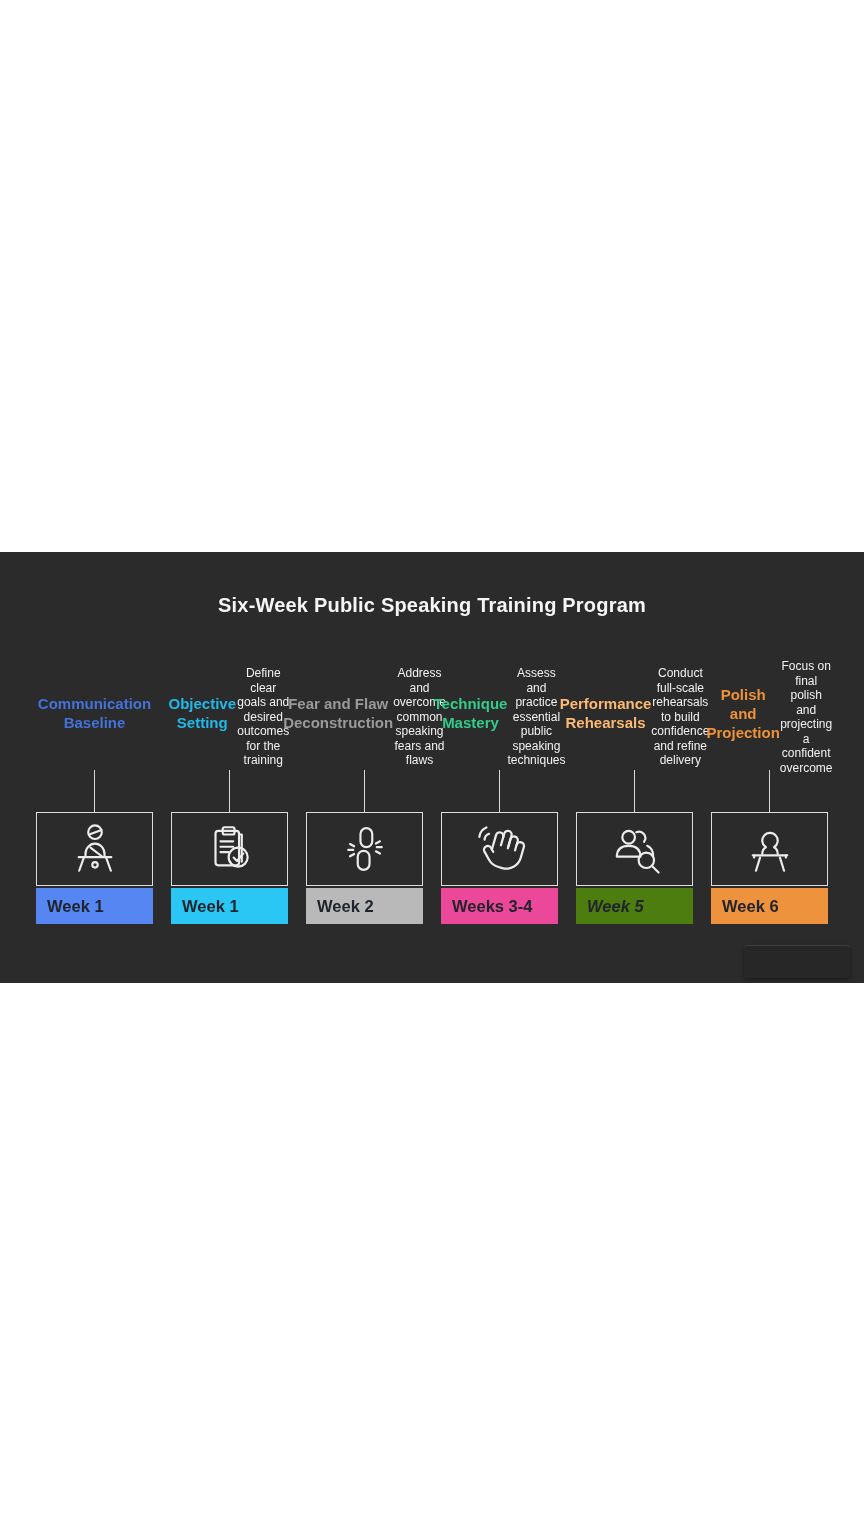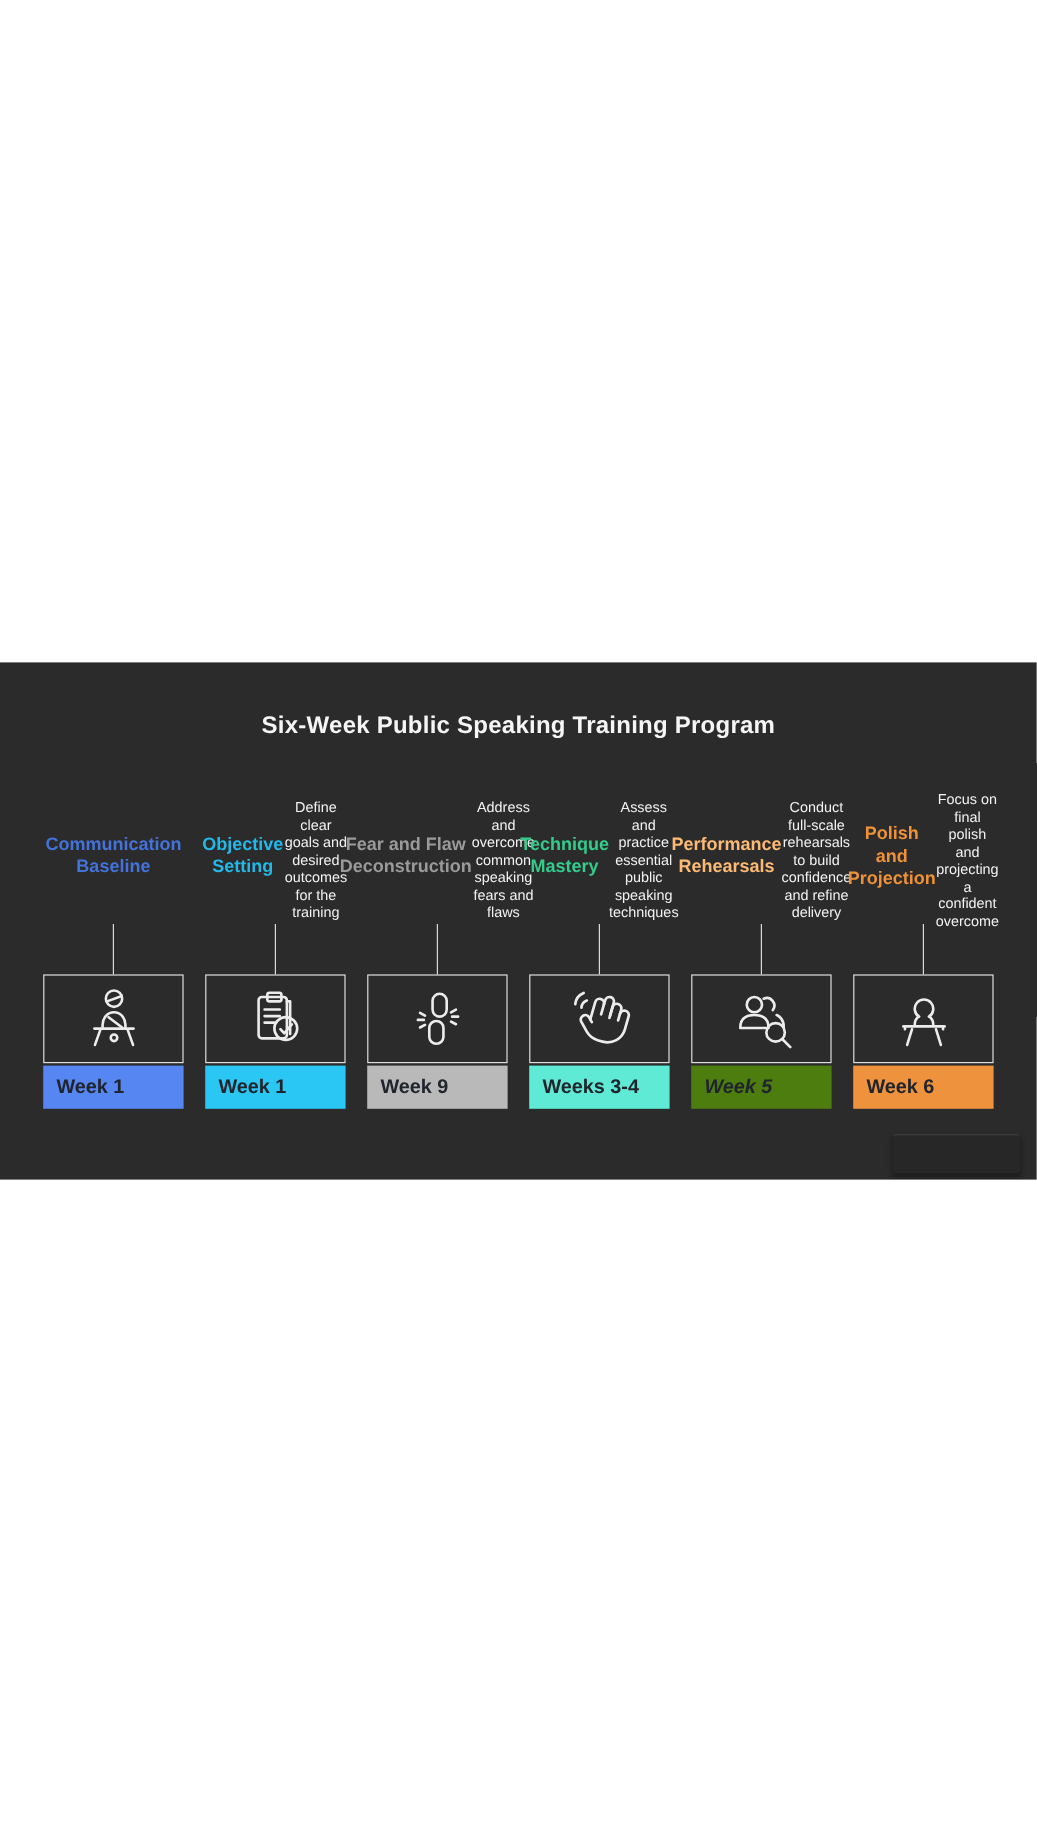--- a/index.html
+++ b/index.html
@@ -85,21 +85,21 @@
       <div class="icon-box">
         <span>
           <svg width="58" height="58" viewBox="0 0 64 64">
             <rect class="ic" x="27" y="9" width="13" height="21" rx="6.5"></rect>
             <rect class="ic" x="24" y="34" width="13" height="21" rx="6.5"></rect>
             <path class="ic" d="M15.5 26.5 l4.5 2.5 M13.5 33 h5.5 M15.5 40 l4.5 -2.5"></path>
             <path class="ic" d="M48.5 23.5 l-4.5 2.5 M50.5 30 h-5.5 M48.5 37 l-4.5 -2.5"></path>
           </svg>
         </span>
       </div>
-      <div class="week-bar" style="background: rgb(185, 185, 185); color: rgb(32, 36, 44);">Week 9</div>
+      <div class="week-bar" style="background: rgb(185, 185, 185); color: rgb(32, 36, 44);">Week 2</div>
     </div>
 
     <div class="column">
       <div class="text-area">
         <div class="heading" style="color: rgb(51, 204, 138);">Technique Mastery</div>
         <div class="desc">Assess and practice essential public speaking techniques</div>
       </div>
       <div class="connector"></div>
       <div class="icon-box">
         <span>
@@ -108,21 +108,21 @@
               <path class="ic-thin" d="M18 11V6a2 2 0 0 0-4 0v5"></path>
               <path class="ic-thin" d="M14 10V4a2 2 0 0 0-4 0v2"></path>
               <path class="ic-thin" d="M10 10.5V6a2 2 0 0 0-4 0v8"></path>
               <path class="ic-thin" d="M18 8a2 2 0 1 1 4 0v6a8 8 0 0 1-8 8h-2c-2.8 0-4.5-.86-5.99-2.34l-3.6-3.6a2 2 0 0 1 2.83-2.82L7 15"></path>
             </g>
             <path class="ic" d="M10 19 a12 12 0 0 1 7.5 -10"></path>
             <path class="ic" d="M15.5 22 a7.5 7.5 0 0 1 4.8 -6.2"></path>
           </svg>
         </span>
       </div>
-      <div class="week-bar" style="background: #5eead4; color: rgb(32, 36, 44);">Weeks 3-4</div>
+      <div class="week-bar" style="background: #ec4899; color: rgb(32, 36, 44);">Weeks 3-4</div>
     </div>
 
     <div class="column">
       <div class="text-area">
         <div class="heading" style="color: #fdba74;">Performance Rehearsals</div>
         <div class="desc">Conduct full-scale rehearsals to build confidence and refine delivery</div>
       </div>
       <div class="connector"></div>
       <div class="icon-box">
         <span>

